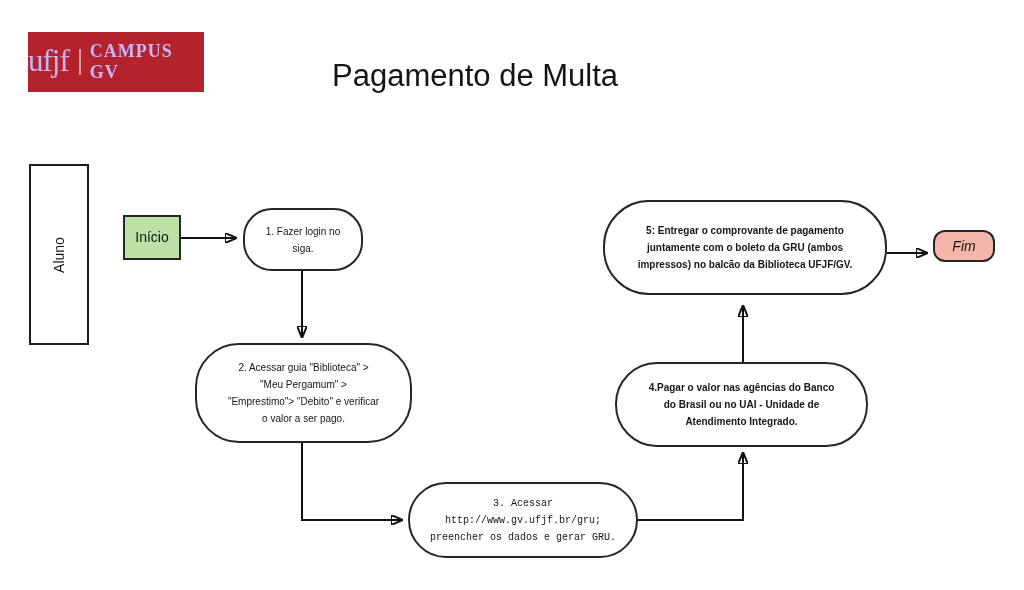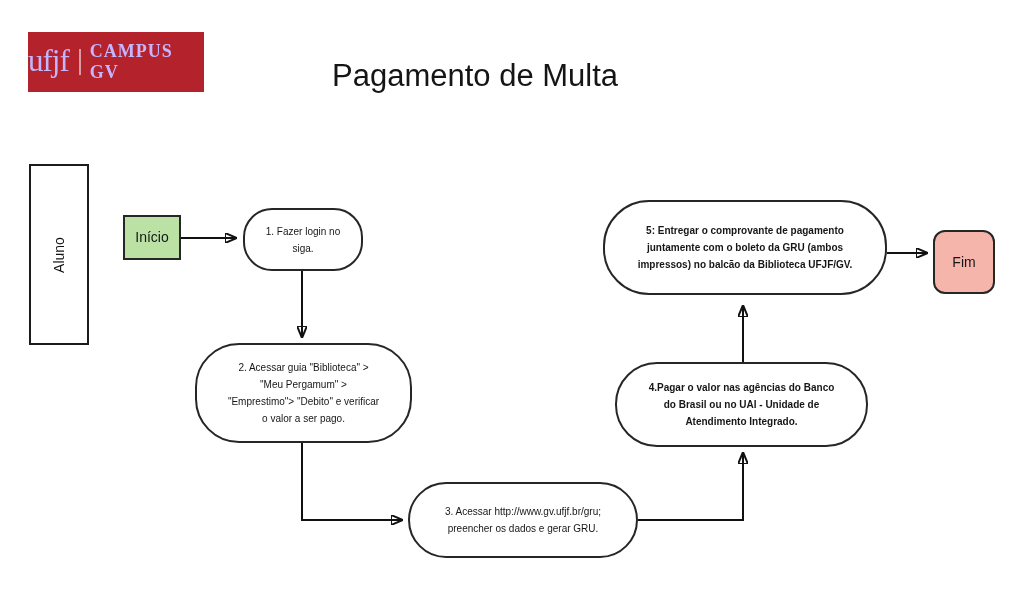--- a/index.html
+++ b/index.html
@@ -62,24 +62,24 @@
     border:2px solid var(--node-border);
     background:#ffffff;
     display:flex;align-items:center;justify-content:center;
     text-align:center;
     font-size:10px;line-height:17px;color:#161616;
     white-space:pre-line;
     padding:2px 4px;
   }
   .terminal{font-size:14px;white-space:nowrap;}
   #n-start{left:123px;top:215px;width:58px;height:45px;border-radius:0;background:var(--start-fill);}
-  #n-end{left:933px;top:230px;width:62px;height:64px;border-radius:12px;background:var(--end-fill);}
+  #n-end{left:933px;top:230px;width:62px;height:32px;border-radius:12px;background:var(--end-fill);font-style:italic;}
   #n-step1{left:243px;top:208px;width:120px;height:63px;border-radius:29px;}
   #n-step2{left:195px;top:343px;width:217px;height:100px;border-radius:44px;}
-  #n-step3{left:408px;top:482px;width:230px;height:76px;border-radius:38px;}
+  #n-step3{left:408px;top:482px;width:230px;height:76px;border-radius:38px;font-family:Liberation Mono, monospace;}
   #n-step4{left:615px;top:362px;width:253px;height:85px;border-radius:42px;font-weight:bold;}
   #n-step5{left:603px;top:200px;width:284px;height:95px;border-radius:46px;font-weight:bold;}
 </style>
 </head>
 <body>
 
 <div class="stage">
 
   <div class="logo">
     <span class="logo-brand">ufjf</span>

